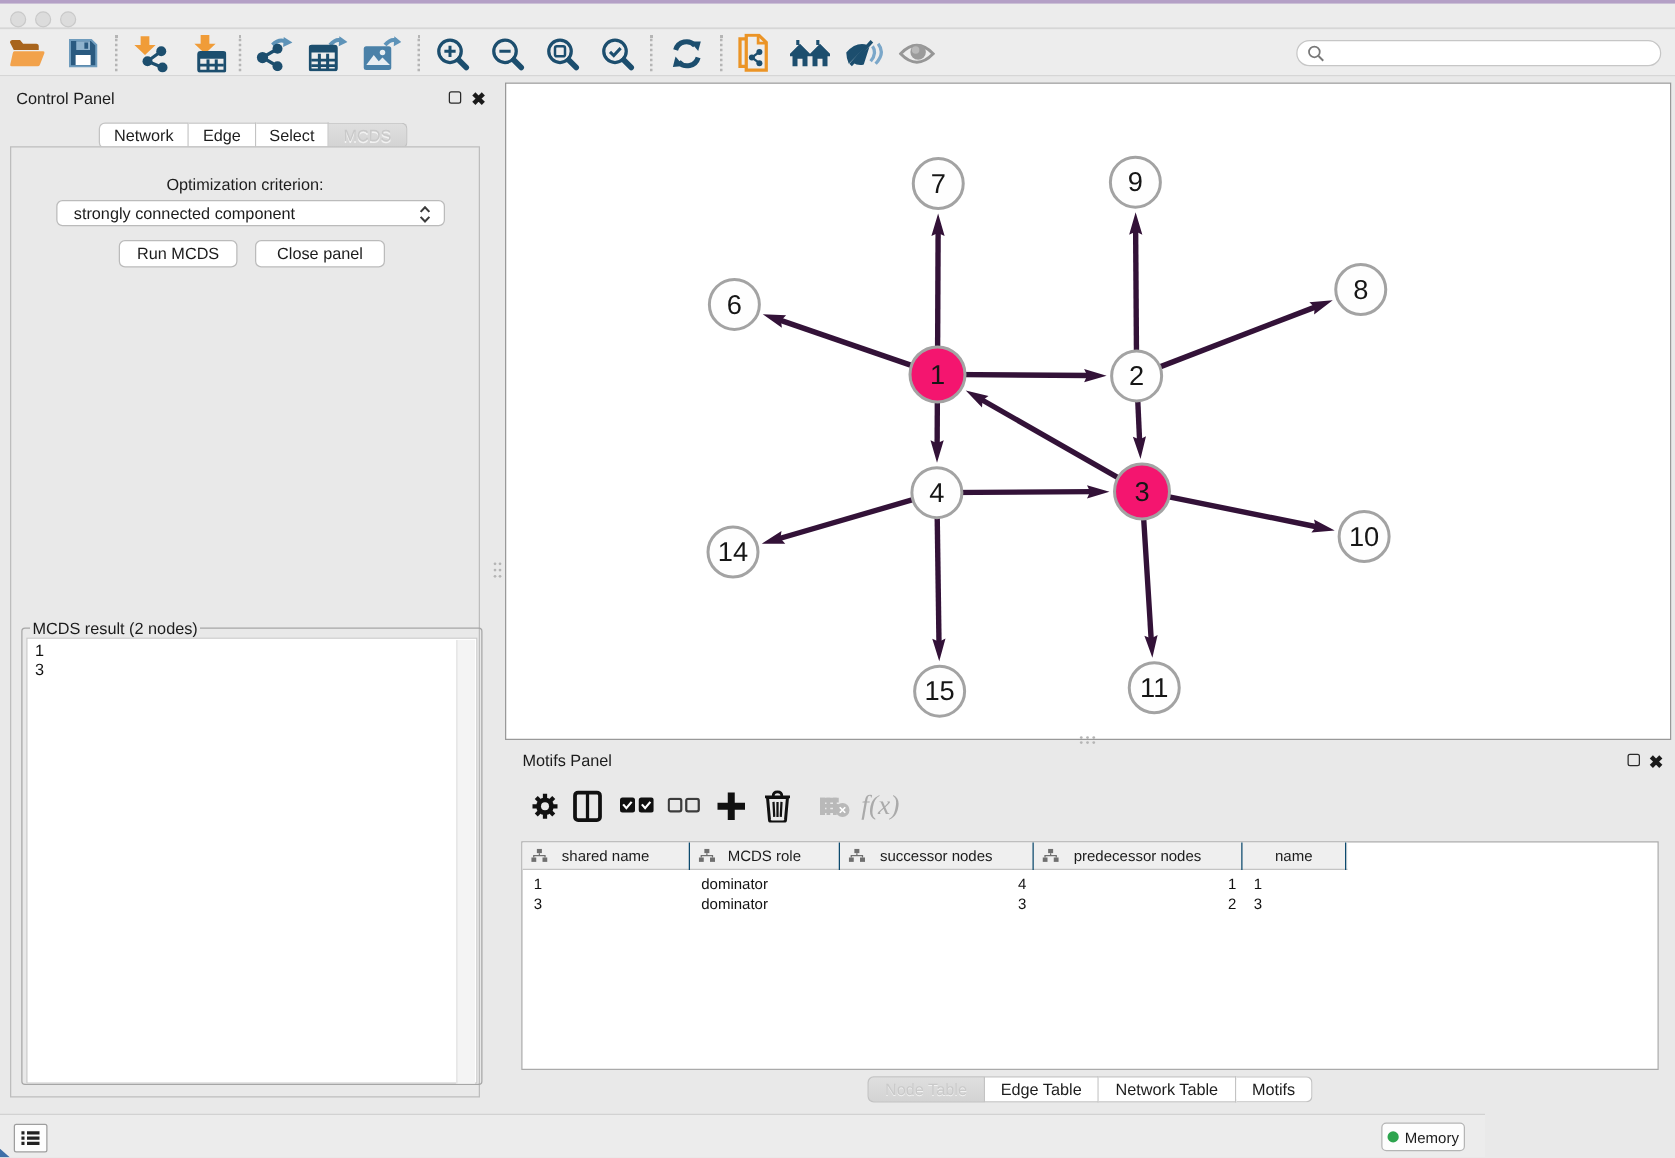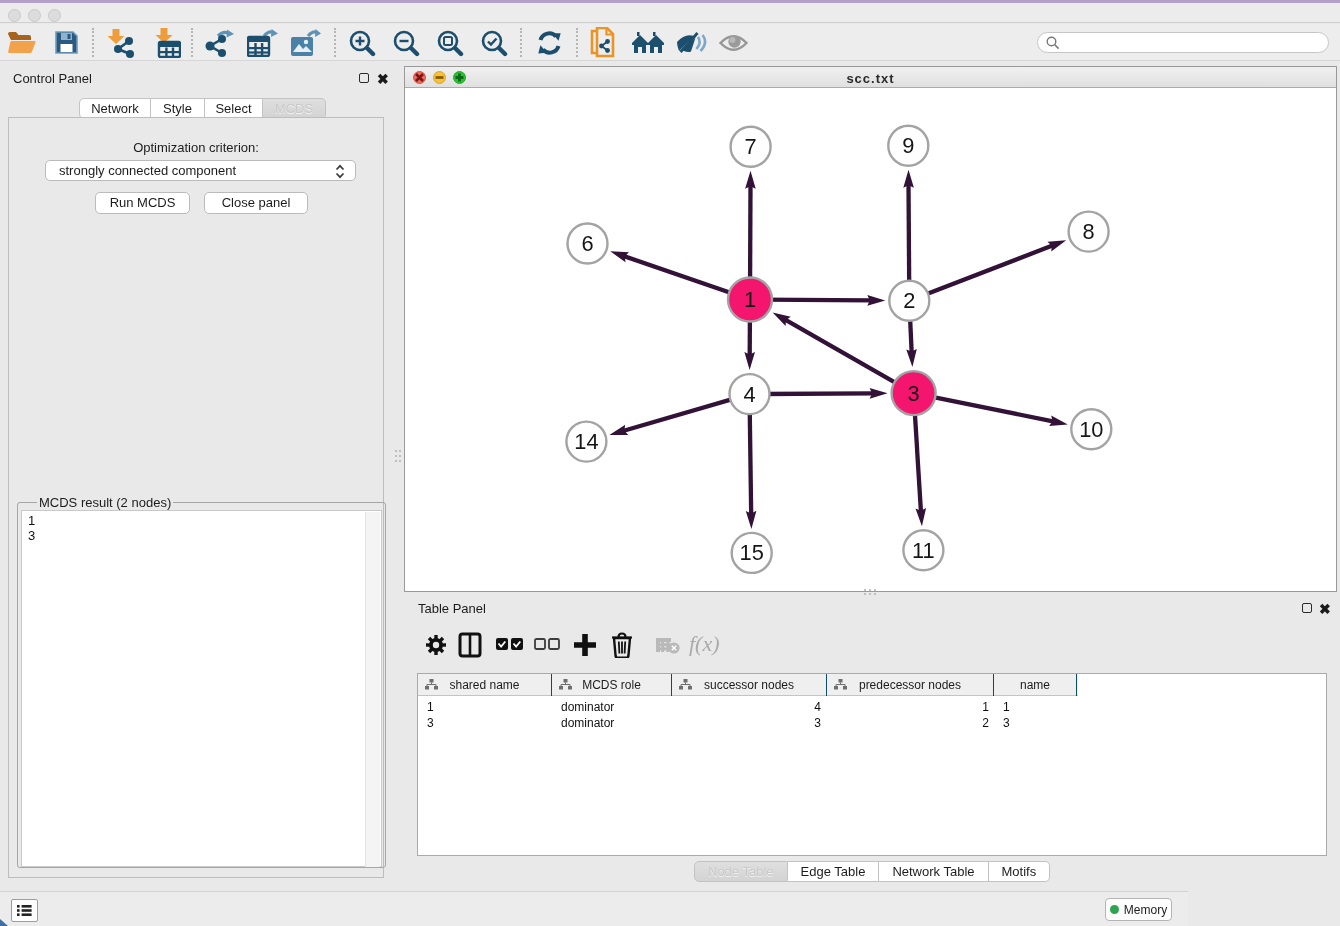--- a/index.html
+++ b/index.html
@@ -22,21 +22,21 @@
 .tabrow { position:absolute; display:flex; }
 .tab { height:21px; font-size:13px; color:#1d1d1d; background:#fff; border:1px solid #c3c3c3; border-left:none; padding:0 13px; display:flex; align-items:center; justify-content:center; }
 .tab.first { border-left:1px solid #c3c3c3; border-radius:5px 0 0 5px; }
 .tab.last { border-radius:0 5px 5px 0; }
 .tab.sel { background:linear-gradient(#dfdfdf,#d3d3d3); color:#c9c9c9; text-shadow:0 1px 0 #f2f2f2; }
 #cp-content { position:absolute; left:8px; top:56px; width:376px; height:761px; border:1px solid #bdbdbd; background:#e9e9e9; }
 #optlabel { position:absolute; left:0; width:100%; text-align:center; top:22px; font-size:13px; color:#1c1c1c; }
 #combo { position:absolute; left:36px; top:42px; width:311px; height:21px; background:#fff; border:1px solid #bbb; border-radius:5px; font-size:13px; color:#1c1c1c; line-height:19px; padding-left:13px; }
 .btn { position:absolute; height:22px; background:#fff; border:1px solid #bbb; border-radius:5px; font-size:13px; color:#1c1c1c; text-align:center; line-height:20px; }
 #fieldset { position:absolute; left:8px; top:384px; width:369px; height:366px; border:1px solid #a6a6a6; border-radius:3px; }
-#fieldlegend { position:absolute; left:6px; top:-8px; background:#e9e9e9; padding:0 2px; font-size:13px; color:#1c1c1c;margin-left:13px; }
+#fieldlegend { position:absolute; left:6px; top:-8px; background:#e9e9e9; padding:0 2px; font-size:13px; color:#1c1c1c; }
 #fieldwhite { position:absolute; left:3px; top:7px; width:361px; height:357px; background:#fff; border:1px solid #c9c9c9; font-size:13px; color:#111; }
 #fieldscroll { position:absolute; right:1px; top:1px; width:15px; height:355px; background:#f4f4f4; border-left:1px solid #e2e2e2; }
 
 #netwin { left:404px; top:66px; width:933px; height:526px; background:#fff; border:1px solid #999; }
 #nettitle { position:absolute; left:0; top:0; width:100%; height:21px; background:linear-gradient(#f0f0f0,#e0e0e0); border-bottom:1px solid #ababab; }
 #nettitletext { position:absolute; width:100%; text-align:center; top:4px; font-size:13px; font-weight:bold; color:#2a2a2a; letter-spacing:1px; }
 .mtl { position:absolute; width:13px; height:13px; border-radius:50%; top:4px; display:flex; align-items:center; justify-content:center; font-size:9px; font-weight:bold; }
 
 #tpanel { left:404px; top:595px; width:936px; height:295px; background:#e9e9e9; }
 #tp-title { position:absolute; left:14px; top:6px; font-size:13px; color:#1c1c1c; }
@@ -222,21 +222,21 @@
       </svg>
     </div>
   </div>
 </div>
 <div class="abs" id="cpanel">
   <div id="cpanel-title">Control Panel</div>
   <div class="float-btn" style="left:359px; top:12px;"></div>
   <div class="close-x" style="left:377px; top:12px;">✖</div>
   <div class="tabrow" style="left:79px; top:37px;">
     <div class="tab first" style="width:72px">Network</div>
-    <div class="tab" style="width:54px">Style</div>
+    <div class="tab" style="width:54px">Edge</div>
     <div class="tab" style="width:58px">Select</div>
     <div class="tab sel last" style="width:63px">MCDS</div>
   </div>
   <div id="cp-content">
     <div id="combo">strongly connected component
       <svg style="position:absolute;right:9px;top:3px" width="12" height="15" viewBox="0 0 12 15">
           <path d="M2.5 5.5 L6 1.8 L9.5 5.5 M2.5 9.5 L6 13.2 L9.5 9.5" fill="none" stroke="#3c3c3c" stroke-width="1.7"></path>
         </svg>
     </div>
     <div id="optlabel">Optimization criterion:</div>
@@ -245,38 +245,20 @@
     <div id="fieldset">
       <div id="fieldlegend">MCDS result (2 nodes)</div>
       <div id="fieldwhite">
         <div style="position:absolute;left:6px;top:2px;">1<br>3</div>
         <div id="fieldscroll"></div>
       </div>
     </div>
   </div>
 </div>
 <div class="abs" id="netwin">
-  <div id="nettitle">
-    <div class="mtl" style="left:8px;  background:#f1685c; border:1px solid #d3544a;">
-        <svg width="9" height="9" viewBox="0 0 9 9">
-          <path d="M1 1 L8 8 M8 1 L1 8" stroke="#751713" stroke-width="2.6"></path>
-        </svg>
-      </div>
-    <div class="mtl" style="left:28px; background:#f7c13a; border:1px solid #d8a62f;">
-        <svg width="9" height="9" viewBox="0 0 9 9">
-          <path d="M0.5 4.5 h8" stroke="#8a5c08" stroke-width="2.8"></path>
-        </svg>
-      </div>
-    <div class="mtl" style="left:48px; background:#29c235; border:1px solid #24a82e;">
-        <svg width="9" height="9" viewBox="0 0 9 9">
-          <path d="M4.5 0.5 v8 M0.5 4.5 h8" stroke="#0b6b15" stroke-width="2.8"></path>
-        </svg>
-      </div>
-    <div id="nettitletext">scc.txt</div>
-  </div>
   <svg id="graph" style="position:absolute; left:0; top:22px;" width="931" height="503" viewBox="0 0 931 503">
     <g stroke="#331238" stroke-width="4.3" fill="#331238">
       <line x1="345.0" y1="210.5" x2="345.5" y2="95.8"></line>
       <line x1="345.0" y1="210.5" x2="218.4" y2="166.9"></line>
       <line x1="345.0" y1="210.5" x2="466.3" y2="211.4"></line>
       <line x1="345.0" y1="210.5" x2="344.7" y2="267.1"></line>
       <line x1="504.3" y1="211.7" x2="503.5" y2="94.7"></line>
       <line x1="504.3" y1="211.7" x2="648.1" y2="156.3"></line>
       <line x1="504.3" y1="211.7" x2="506.7" y2="264.1"></line>
       <line x1="508.6" y1="304.1" x2="379.7" y2="230.4"></line>
@@ -325,21 +307,21 @@
       <text x="344.5" y="312.6">4</text>
       <text x="508.6" y="311.6">3</text>
       <text x="181.4" y="360.1">14</text>
       <text x="686.3" y="347.7">10</text>
       <text x="346.7" y="471.4">15</text>
       <text x="518.4" y="468.7">11</text>
     </g>
   </svg>
 </div>
 <div class="abs" id="tpanel">
-  <div id="tp-title">Table Panel</div>
+  <div id="tp-title">Motifs Panel</div>
   <div class="float-btn" style="left:898px; top:8px;"></div>
   <div class="close-x" style="left:915px; top:8px;">✖</div>
   <div id="ttoolbar">
     <svg style="position:absolute;left:11px;top:6px" width="28" height="28" viewBox="0 0 28 28">
       <g fill="#111">
         <circle cx="14" cy="14" r="7"></circle>
         <g stroke="#111" stroke-width="3.4">
           <line x1="14" y1="4" x2="14" y2="24"></line>
             <line x1="4" y1="14" x2="24" y2="14"></line>
           <line x1="7" y1="7" x2="21" y2="21"></line>

